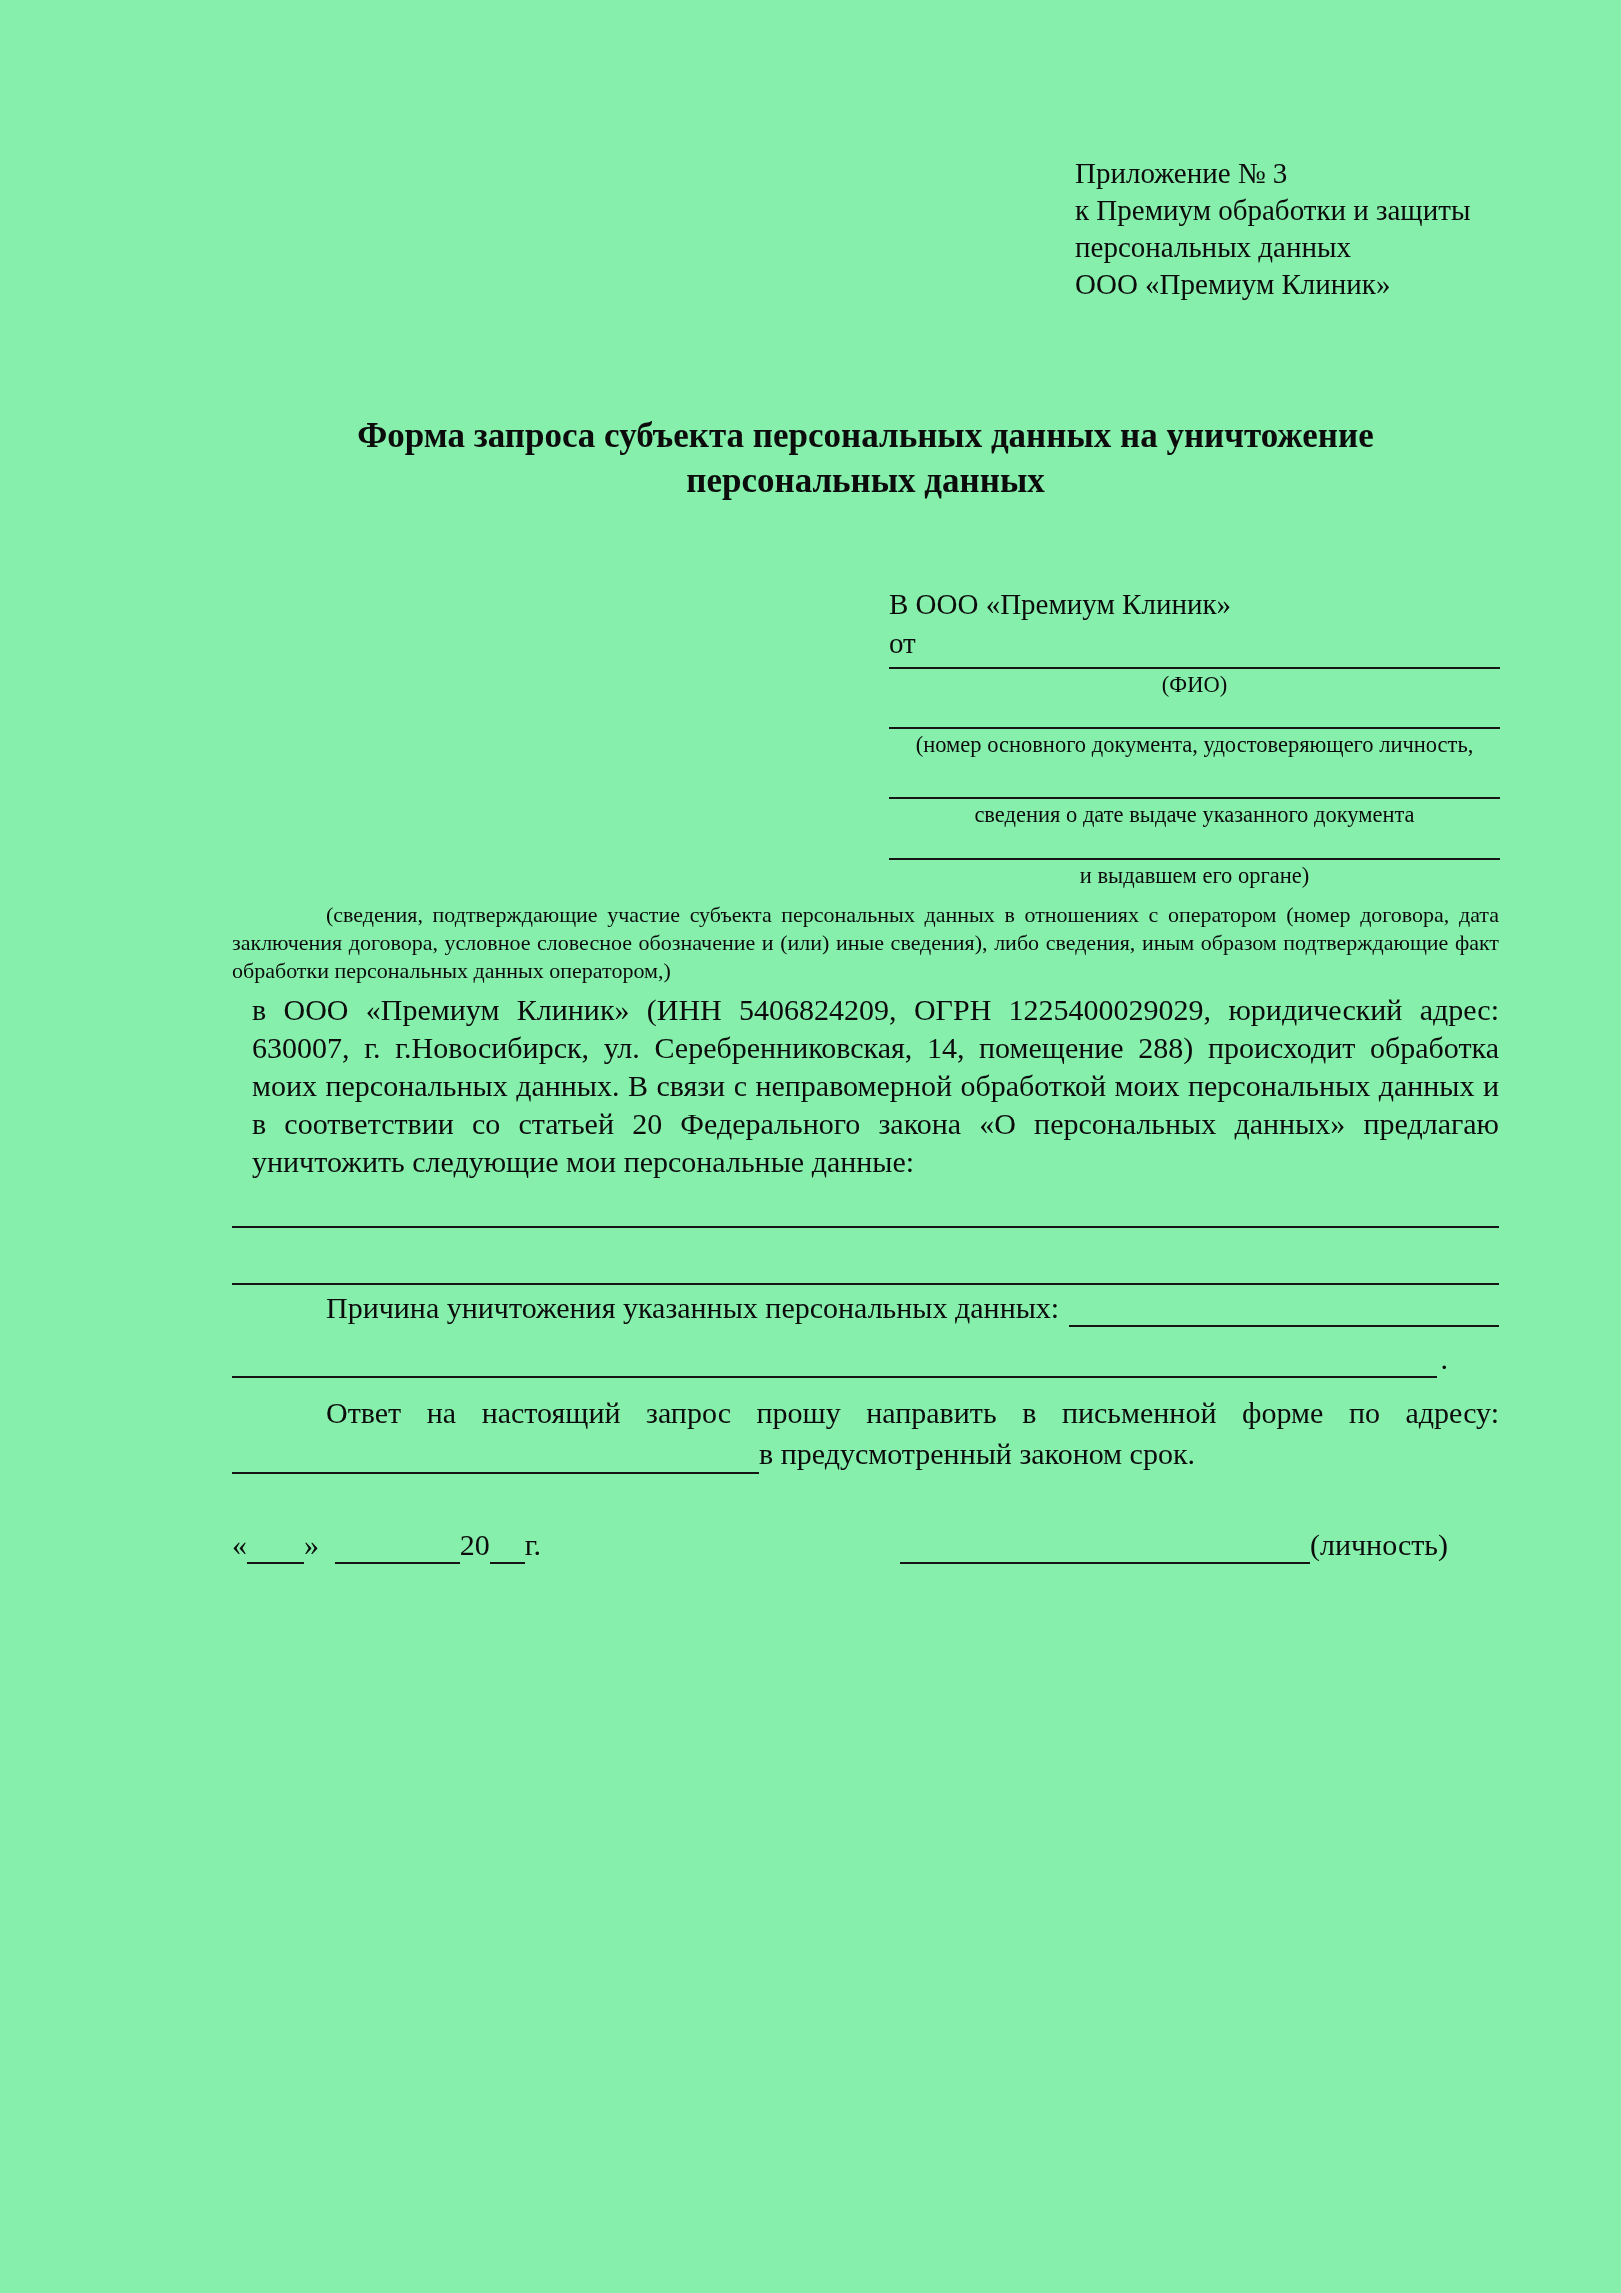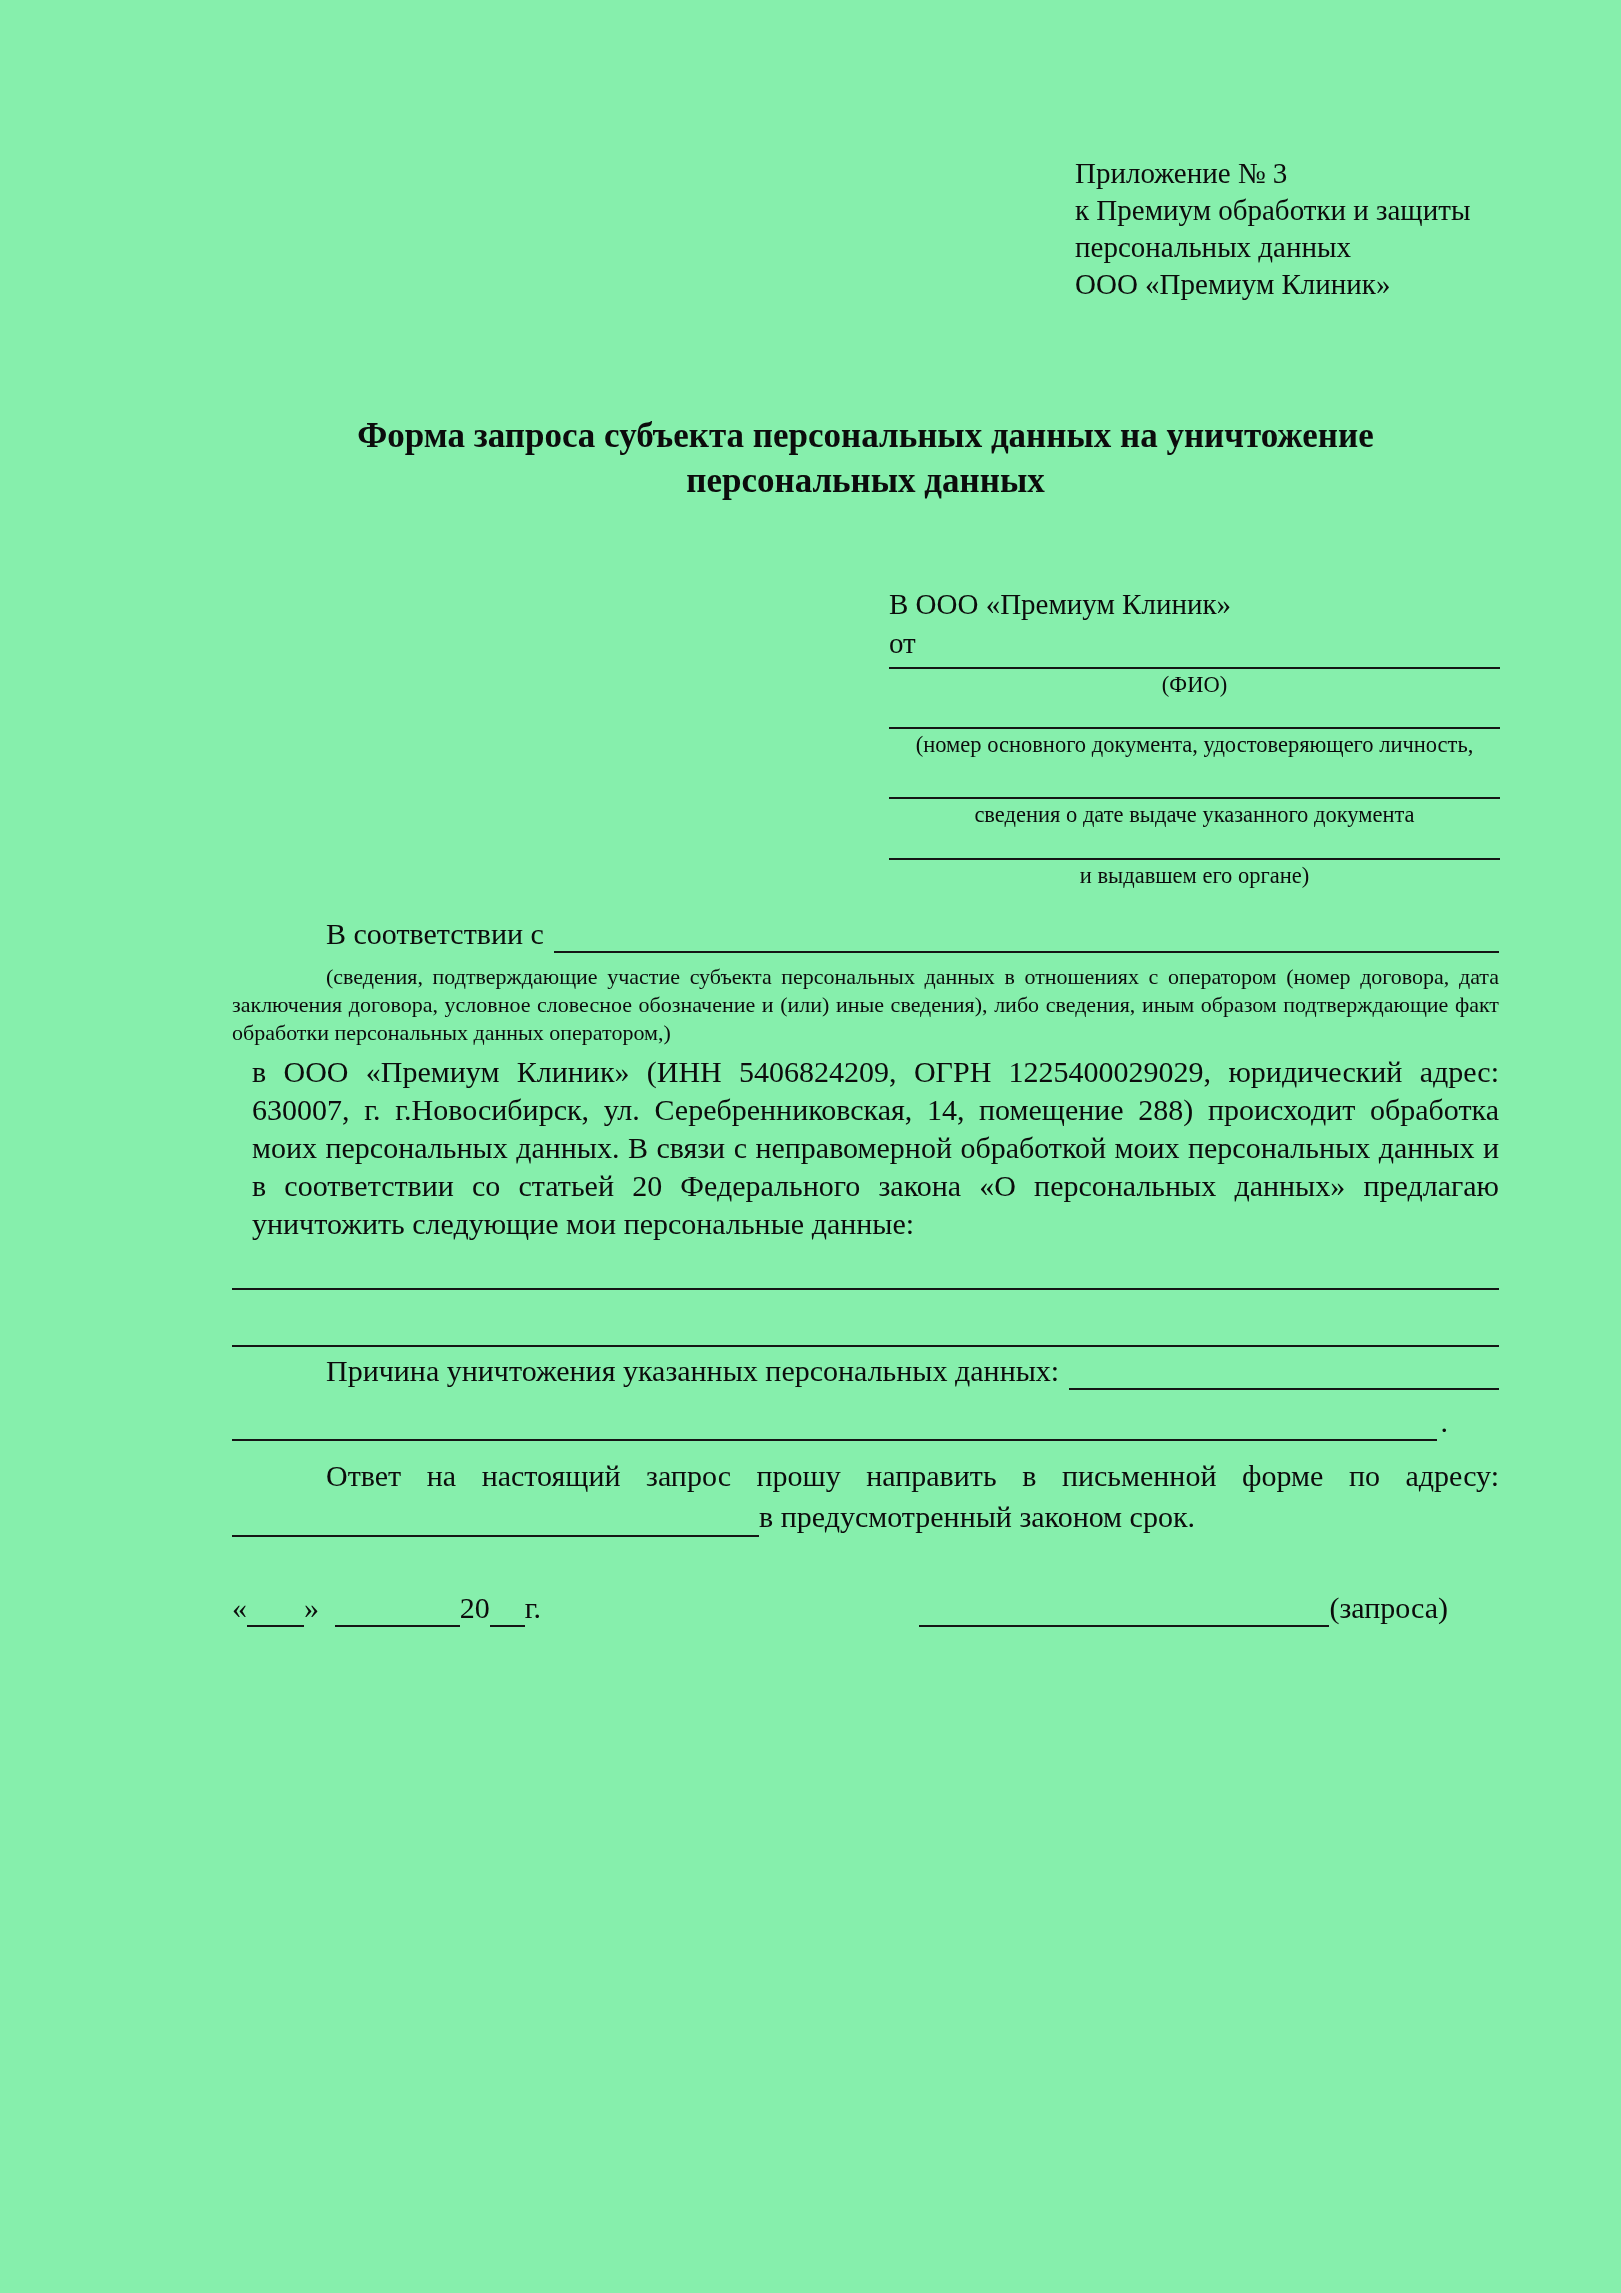--- a/index.html
+++ b/index.html
@@ -179,25 +179,20 @@
       <div class="addr-line"></div>
       <div class="addr-caption">(номер основного документа, удостоверяющего личность,</div>
 
       <div class="addr-line tall"></div>
       <div class="addr-caption">сведения о дате выдаче указанного документа</div>
 
       <div class="addr-line"></div>
       <div class="addr-caption">и выдавшем его органе)</div>
     </div>
 
-    <div class="accordance-row">
-      <span class="indent-spacer"></span>
-      <span>В соответствии с</span>
-      <span class="fill"></span>
-    </div>
 
     <div class="note">(сведения, подтверждающие участие субъекта персональных данных в отношениях с оператором (номер договора, дата заключения договора, условное словесное обозначение и (или) иные сведения), либо сведения, иным образом подтверждающие факт обработки персональных данных оператором,)</div>
 
     <div class="main-para">в ООО «Премиум Клиник» (ИНН 5406824209, ОГРН 1225400029029, юридический адрес: 630007, г. г.Новосибирск, ул. Серебренниковская, 14, помещение 288) происходит обработка моих персональных данных. В связи с неправомерной обработкой моих персональных данных и в соответствии со статьей 20 Федерального закона «О персональных данных» предлагаю уничтожить следующие мои персональные данные:</div>
 
     <div class="write-line"></div>
     <div class="write-line second"></div>
 
     <div class="reason-row">
       <span class="indent-spacer"></span>
@@ -222,19 +217,19 @@
         <span>«</span>
           <span class="blank day"></span>
           <span>»</span>
           <span class="blank month"></span>
           <span>20</span>
           <span class="blank year"></span>
           <span>г.</span>
       </div>
       <div class="sig-group">
         <span class="blank sig"></span>
-          <span>(запроса)</span>
+          <span>(личность)</span>
       </div>
     </div>
 
   </div>
 </div>
 
 
 </body></html>

